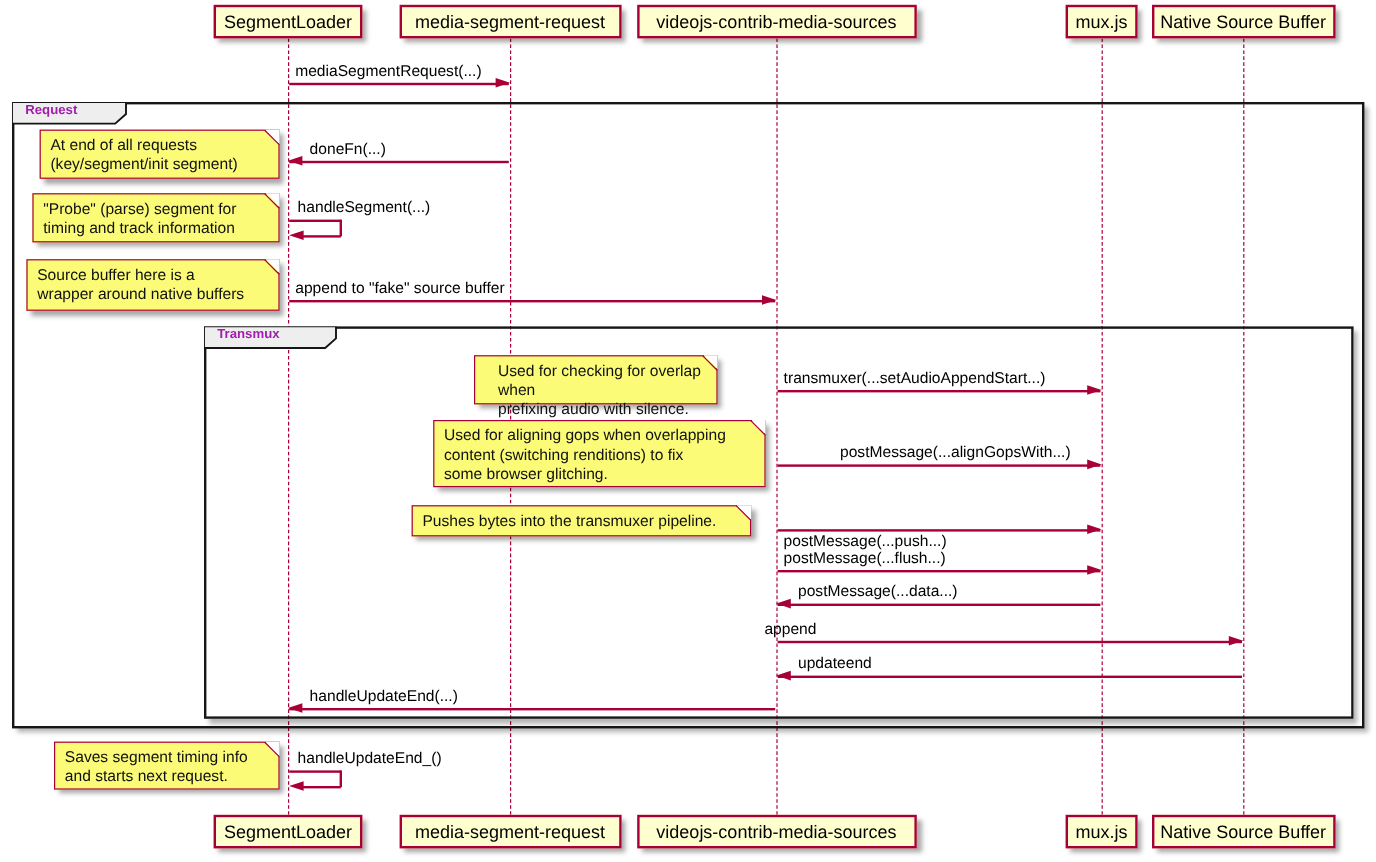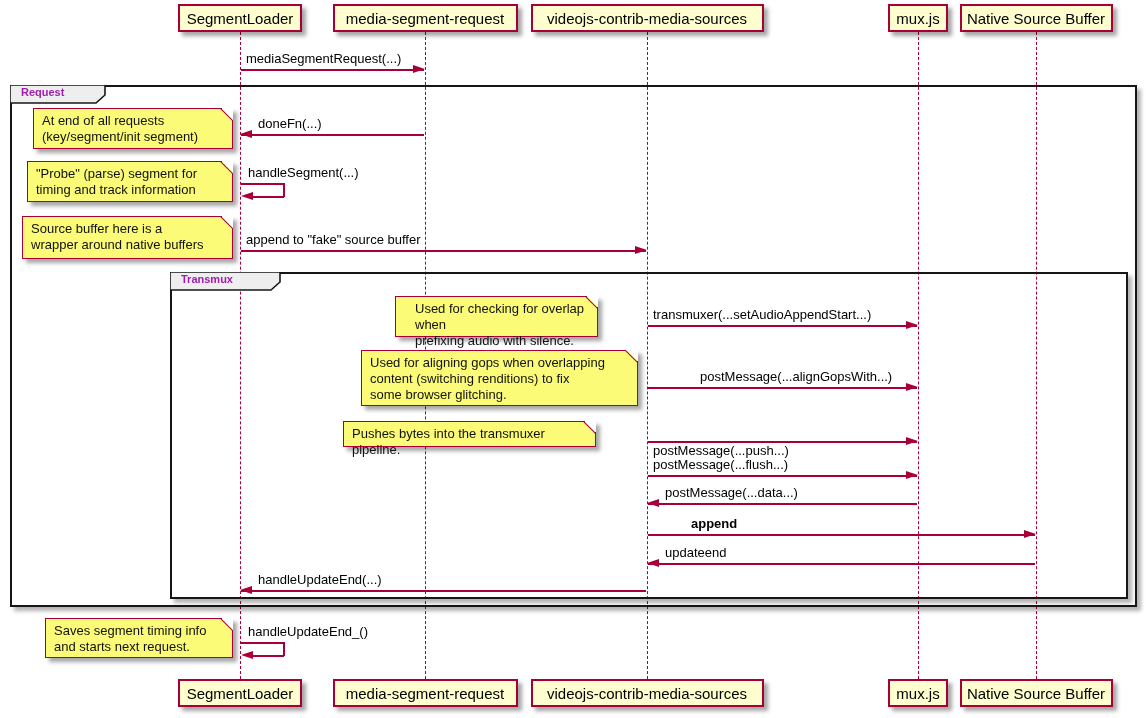--- a/index.html
+++ b/index.html
@@ -102,21 +102,21 @@
     <div class="arr-r" style="left: 906px; top: 437.3px;"></div>
     <div class="msg-label" style="left: 653px; top: 423px; margin-top: 20px;">postMessage(...push...)</div>
     <div class="msg-line" style="left: 648px; top: 475px; width: 269px;"></div>
     <div class="arr-r" style="left: 906px; top: 471.3px;"></div>
     <div class="msg-label" style="left: 653px; top: 457px;">postMessage(...flush...)</div>
     <div class="msg-line" style="left: 648px; top: 503px; width: 269px;"></div>
     <div class="arr-l" style="left: 647px; top: 499.3px;"></div>
     <div class="msg-label" style="left: 665px; top: 485px;">postMessage(...data...)</div>
     <div class="msg-line" style="left: 648px; top: 534px; width: 387px;"></div>
     <div class="arr-r" style="left: 1024px; top: 530.3px;"></div>
-    <div class="msg-label" style="left: 691px; top: 516px; font-weight: bold;">append</div>
+    <div class="msg-label" style="left: 637px; top: 516px;">append</div>
     <div class="msg-line" style="left: 648px; top: 563px; width: 387px;"></div>
     <div class="arr-l" style="left: 647px; top: 559.3px;"></div>
     <div class="msg-label italic" style="left: 665px; top: 545px;">updateend</div>
     <div class="msg-line" style="left: 241px; top: 590px; width: 405px;"></div>
     <div class="arr-l" style="left: 240px; top: 586.3px;"></div>
     <div class="msg-label" style="left: 258px; top: 572px;">handleUpdateEnd(...)</div>
     <div class="msg-line" style="left: 241px; top: 642px; width: 43px;"></div>
     <div class="msg-vline" style="left: 283px; top: 642px; height: 14px;"></div>
     <div class="msg-line" style="left: 251px; top: 655px; width: 33px;"></div>
     <div class="arr-l" style="left: 241px; top: 651.3px;"></div>
@@ -145,21 +145,21 @@
       <span class="fold-cover"></span>
       <span class="fold-line"></span>
     </div>
     <div class="note" style="left: 361px; top: 350px; width: 277px; height: 56px;">
       <span class="note-text">Used for aligning gops when overlapping
 content (switching renditions) to fix
 some browser glitching.</span>
       <span class="fold-cover"></span>
       <span class="fold-line"></span>
     </div>
-    <div class="note" style="left: 343px; top: 421px; width: 253px; height: 26px;">
+    <div class="note" style="left: 343px; top: 421px; width: 283px; height: 26px;">
       <span class="note-text">Pushes bytes into the transmuxer pipeline.</span>
       <span class="fold-cover"></span>
       <span class="fold-line"></span>
     </div>
     <div class="note" style="left: 45px; top: 618px; width: 188px; height: 40px;">
       <span class="note-text">Saves segment timing info
 and starts next request.</span>
       <span class="fold-cover"></span>
       <span class="fold-line"></span>
     </div>

